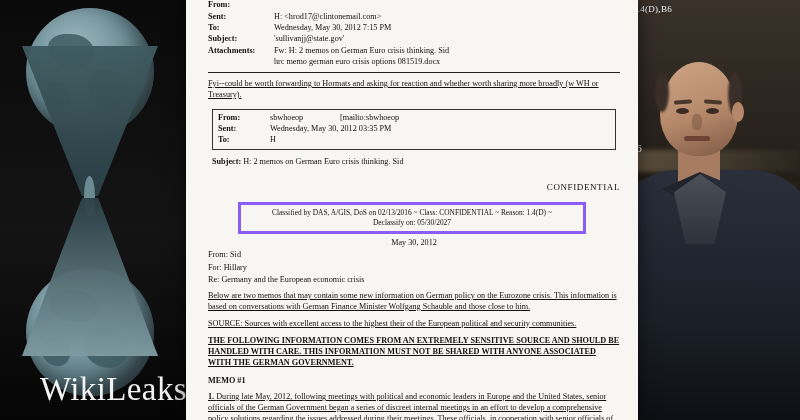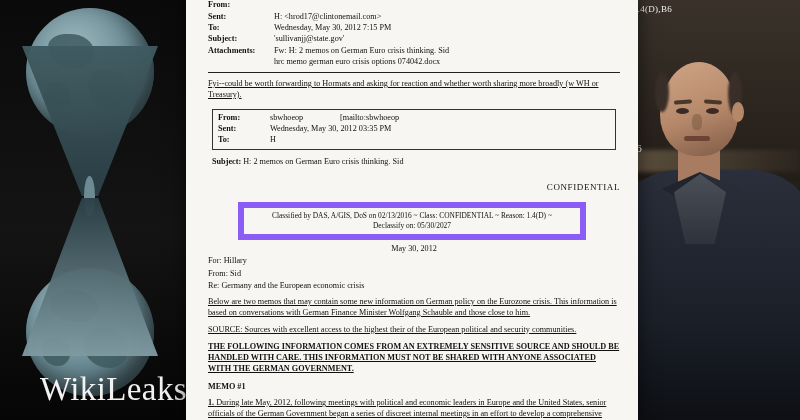--- a/index.html
+++ b/index.html
@@ -301,21 +301,21 @@
     margin: 7px 4px 0 4px;
   }
   .subject-line b { font-weight: bold; }
   .confidential {
     text-align: right;
     font-size: 9px;
     letter-spacing: 0.6px;
     margin: 16px 0 4px 0;
   }
   .classbox {
-    border: 6px solid #8b5cf6;
+    border: 3px solid #8b5cf6;
     margin: 10px 34px 4px 30px;
     padding: 3px 4px;
     font-size: 7.4px;
     line-height: 1.35;
     text-align: center;
   }
   .datum {
     text-align: center;
     font-size: 8.2px;
     margin: 0 0 2px 0;
@@ -422,21 +422,21 @@
         <tr>
           <td class="hdr-lbl">Subject:</td>
           <td>'sullivanjj@state.gov'</td>
         </tr>
         <tr>
           <td class="hdr-lbl">Attachments:</td>
           <td>Fw: H: 2 memos on German Euro crisis thinking. Sid</td>
         </tr>
         <tr>
           <td class="hdr-lbl"></td>
-          <td>hrc memo german euro crisis options 074042.docx</td>
+          <td>hrc memo german euro crisis options 081519.docx</td>
         </tr>
       </tbody>
         </table>
 
       <div class="hdr-rule"></div>
 
       <div class="para">Fyi--could be worth forwarding to Hormats and asking for reaction and whether worth sharing more broadly (w WH or Treasury).</div>
 
       <div class="inner-box">
         <table>
@@ -469,22 +469,22 @@
       <div class="confidential">CONFIDENTIAL</div>
 
       <div class="classbox">
         <div>Classified by DAS, A/GIS, DoS on 02/13/2016 ~ Class: CONFIDENTIAL ~ Reason: 1.4(D) ~</div>
         <div>Declassify on: 05/30/2027</div>
       </div>
 
       <div class="datum">May 30, 2012</div>
 
       <div class="blk">
+        <div>From: Sid</div>
         <div>For: Hillary</div>
-        <div>From: Sid</div>
         <div>Re: Germany and the European economic crisis</div>
       </div>
 
       <div class="para">Below are two memos that may contain some new information on German policy on the Eurozone crisis. This information is based on conversations with German Finance Minister Wolfgang Schauble and those close to him.</div>
 
       <div class="para">SOURCE:  Sources with excellent access to the highest their of the European political and security communities.</div>
 
       <div class="para bold">THE FOLLOWING INFORMATION COMES FROM AN EXTREMELY SENSITIVE SOURCE AND SHOULD BE HANDLED WITH CARE.  THIS INFORMATION MUST NOT BE SHARED WITH ANYONE ASSOCIATED WITH THE GERMAN GOVERNMENT.</div>
 
       <div class="blk bold tight">MEMO #1</div>

